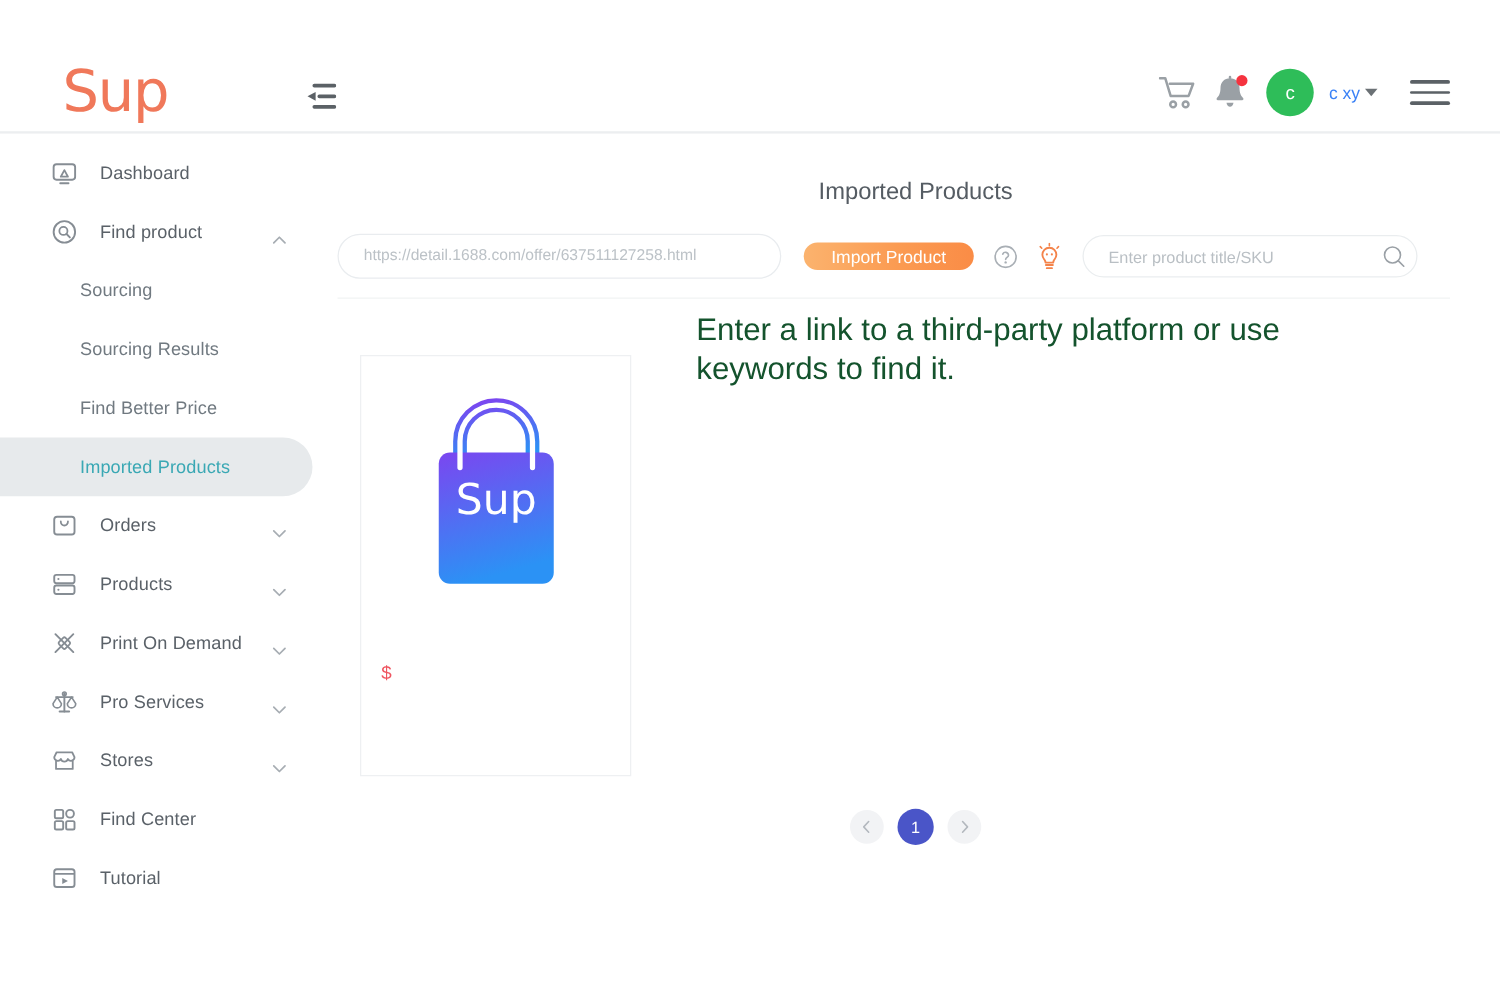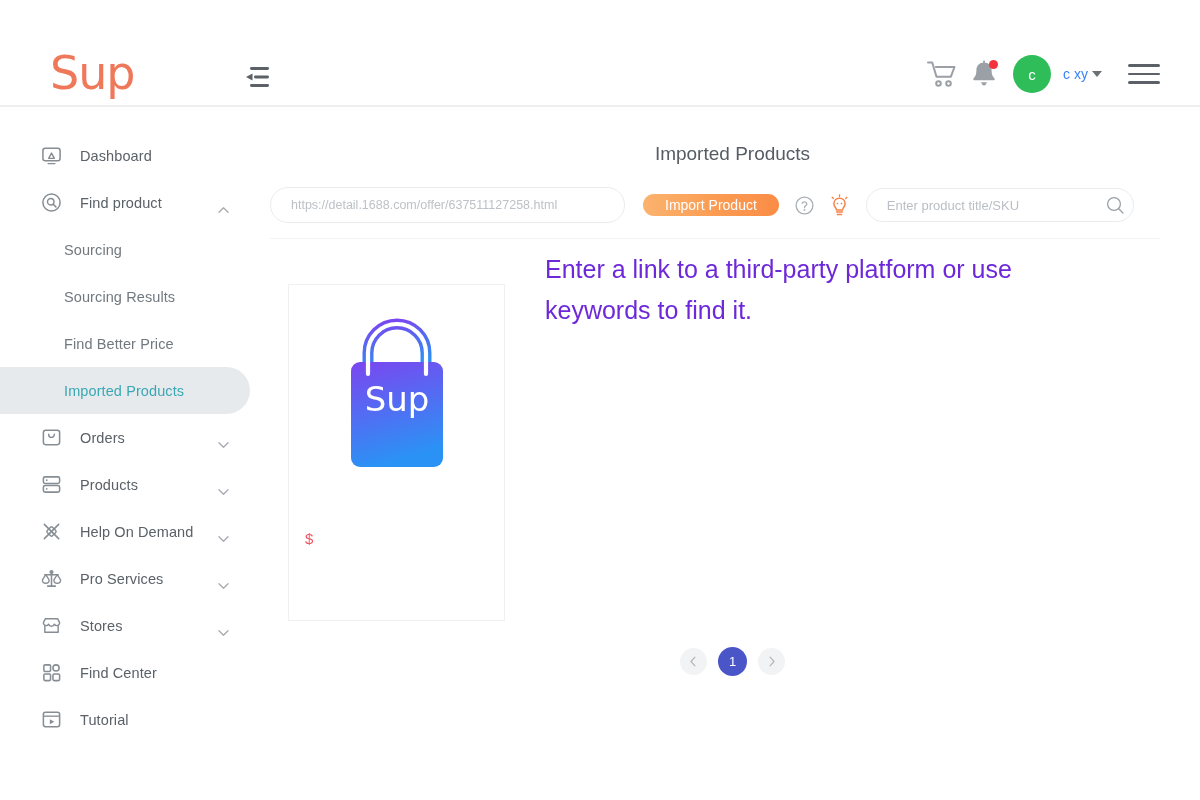--- a/index.html
+++ b/index.html
@@ -62,21 +62,21 @@
     display: block; height: 2.6px; background: #5b6166;
     border-radius: 2px; margin-bottom: 6px;
   }
   .hamburger span:last-child { margin-bottom: 0; }
 
   
   .sidebar {
     position: absolute; left: 0; top: 107px;
     width: 265px; height: 693px;
     background: #fff;
-    padding-top: 25px;
+    padding-top: 8px;
   }
   .nav-item {
     position: relative;
     height: 47px;
     display: flex; align-items: center;
     padding-left: 40px;
     cursor: pointer;
   }
   .nav-item .ic {
     width: 22px; height: 22px;
@@ -155,24 +155,24 @@
   .search-btn {
     position: absolute; right: 9px; top: 50%;
     transform: translateY(-50%);
     width: 20px; height: 20px; cursor: pointer;
   }
   .divider {
     position: absolute; left: 5px; top: 131px;
     width: 890px; height: 1px; background: #f1f3f4;
   }
   .empty-hint {
-    position: absolute; left: 280px; top: 142px;
+    position: absolute; left: 292px; top: 142px;
     width: 520px;
-    font-size: 25px; line-height: 41px;
-    color: #6d28d9;
+    font-size: 25px; line-height: 31px;
+    color: #14532d;
     font-family: "Liberation Sans", sans-serif;
   }
   .product-card {
     position: absolute; left: 23px; top: 177px;
     width: 217px; height: 337px;
     border: 1px solid #eef0f2; background: #fff;
   }
   .card-img {
     position: absolute; left: 50%; top: 22px;
     transform: translateX(-50%);
@@ -327,21 +327,21 @@
     </div>
 
     <div class="nav-item">
       <span class="ic">
         <svg viewBox="0 0 22 22" width="21" height="21">
           <path d="M3.5 3.5 L18.5 18.5" stroke="#868d94" stroke-width="1.6" stroke-linecap="round"></path>
           <path d="M18.5 3.5 L3.5 18.5" stroke="#868d94" stroke-width="1.6" stroke-linecap="round"></path>
           <rect x="7.2" y="7.2" width="7.6" height="7.6" rx="1.4" transform="rotate(45 11 11)" fill="none" stroke="#868d94" stroke-width="1.5"></rect>
         </svg>
       </span>
-      <span class="nav-label">Help On Demand</span>
+      <span class="nav-label">Print On Demand</span>
       <span class="nav-chevron">
         <svg viewBox="0 0 11 7" width="11" height="7">
             <path d="M1 1.2 L5.5 5.7 L10 1.2" fill="none" stroke="#a7adb3" stroke-width="1.4" stroke-linecap="round" stroke-linejoin="round"></path>
           </svg>
       </span>
     </div>
 
     <div class="nav-item">
       <span class="ic">
         <svg viewBox="0 0 22 22" width="21" height="21">

